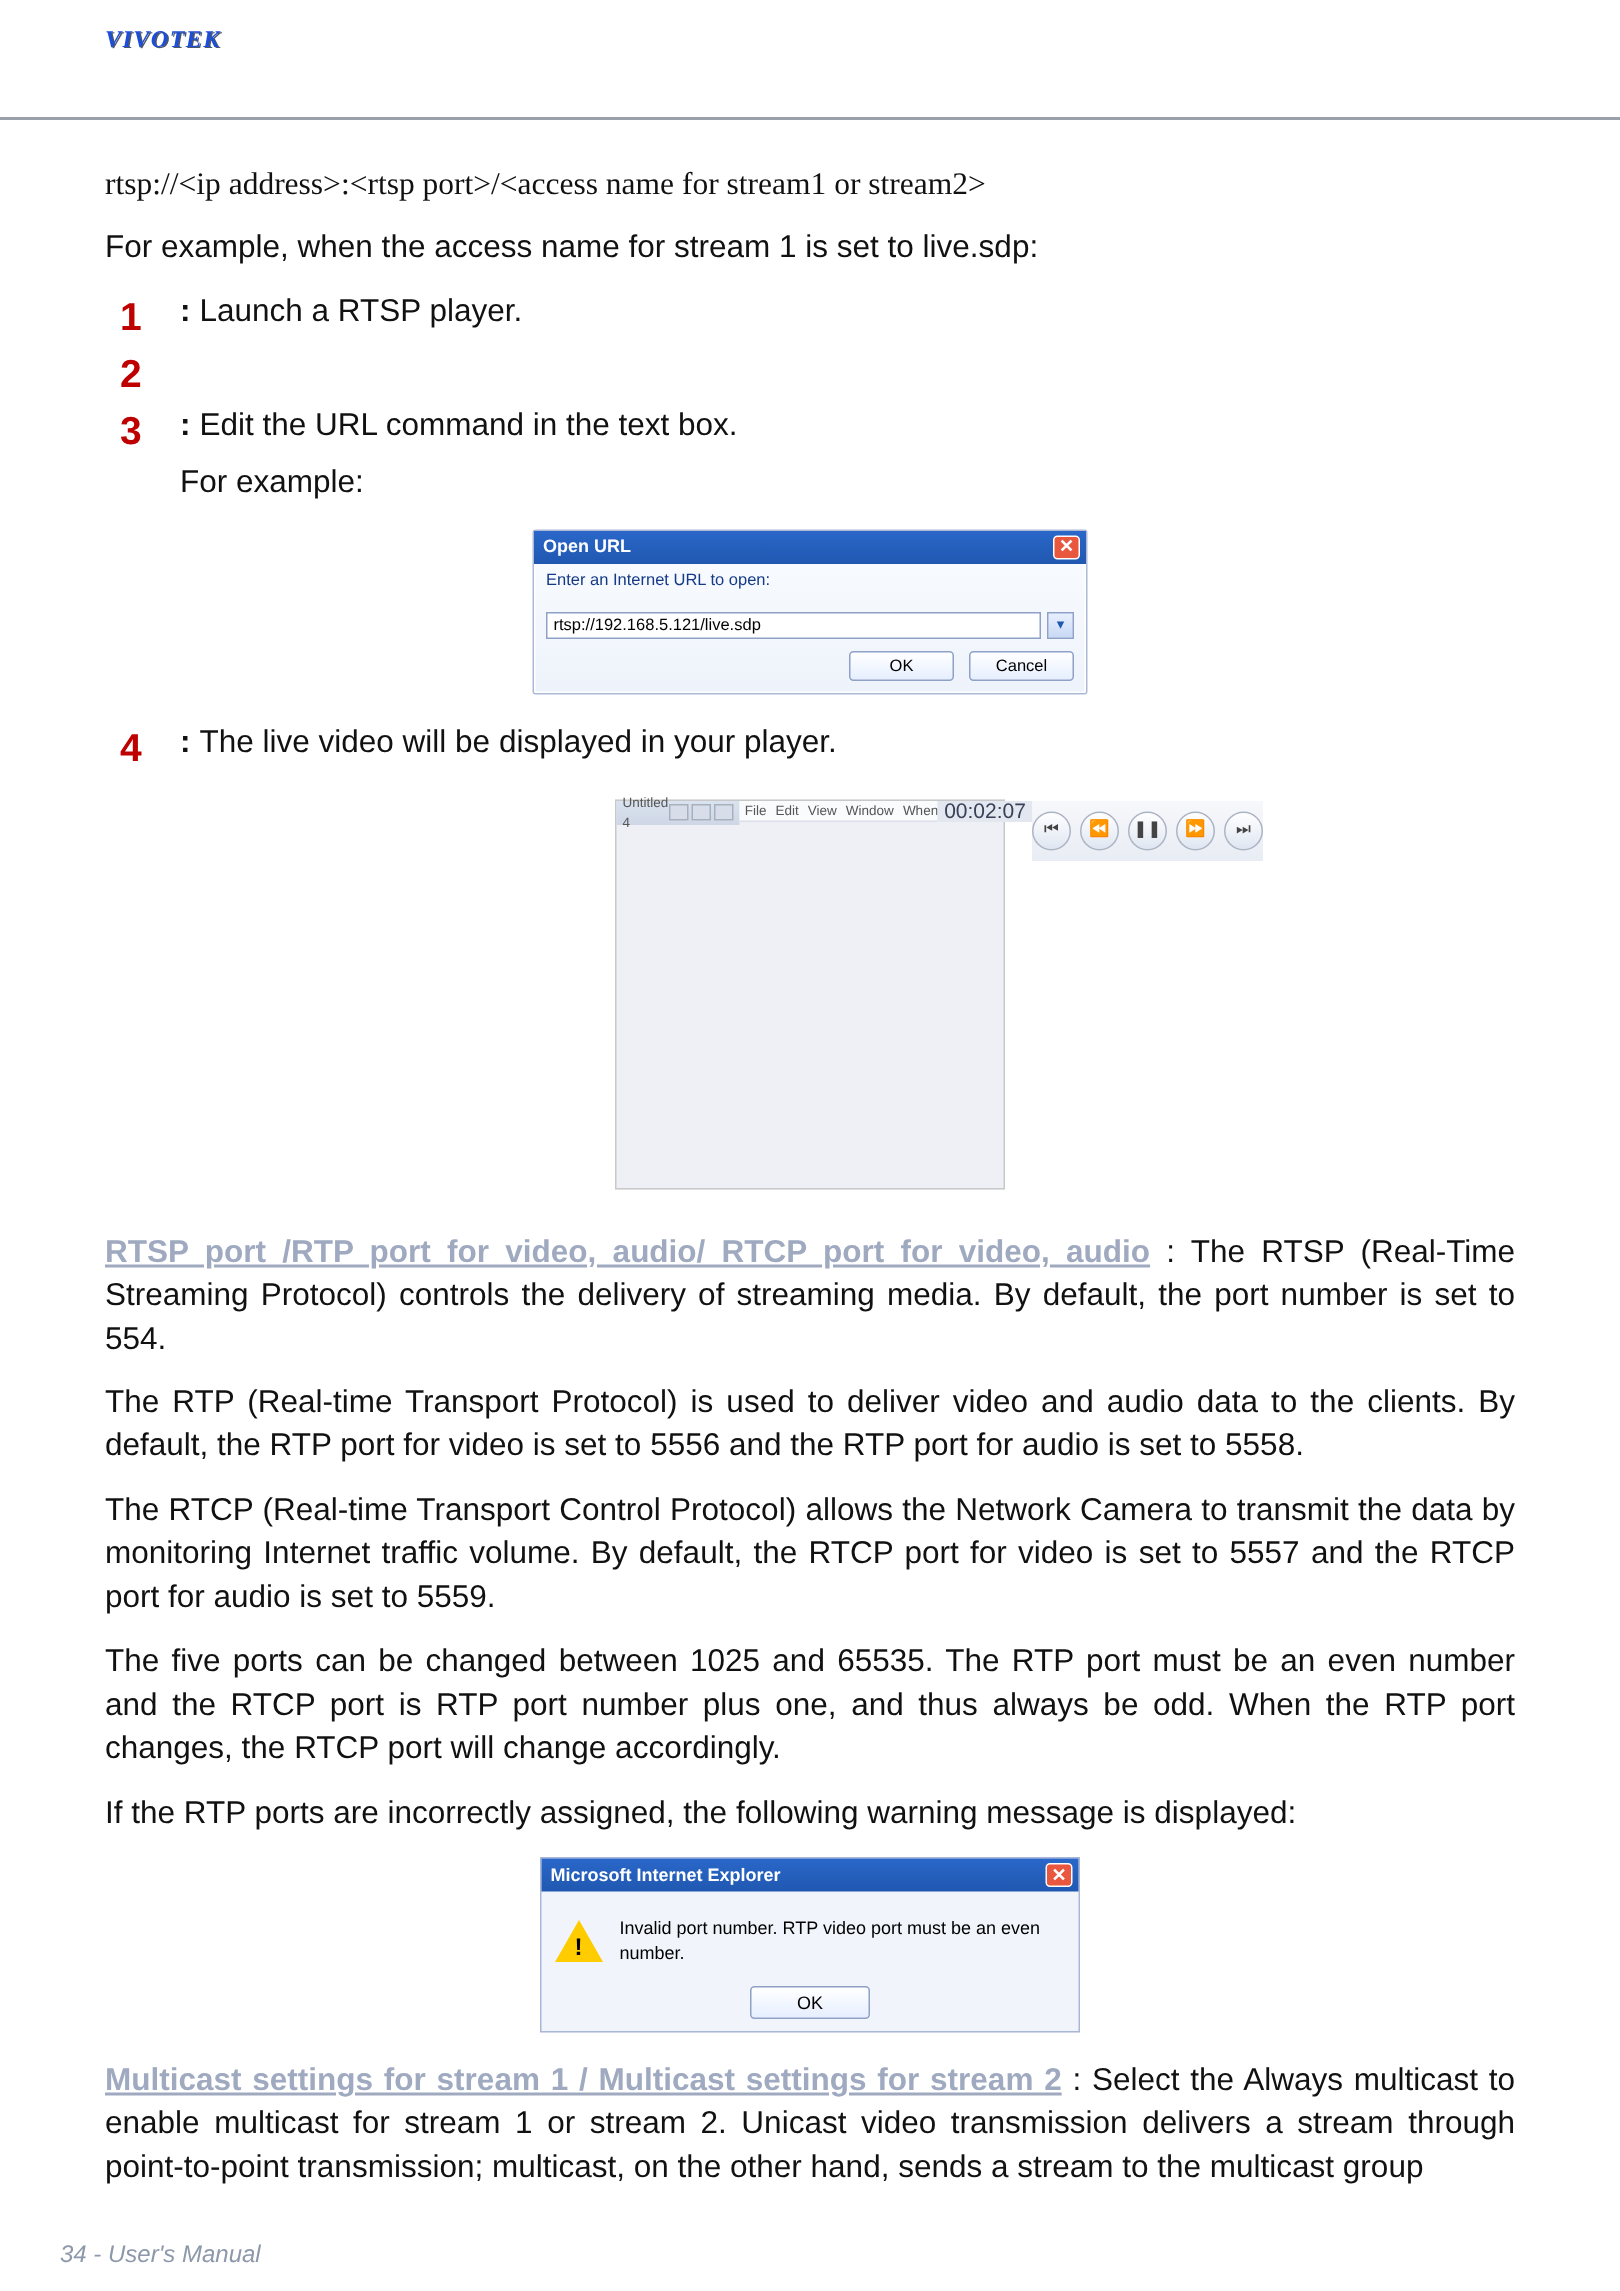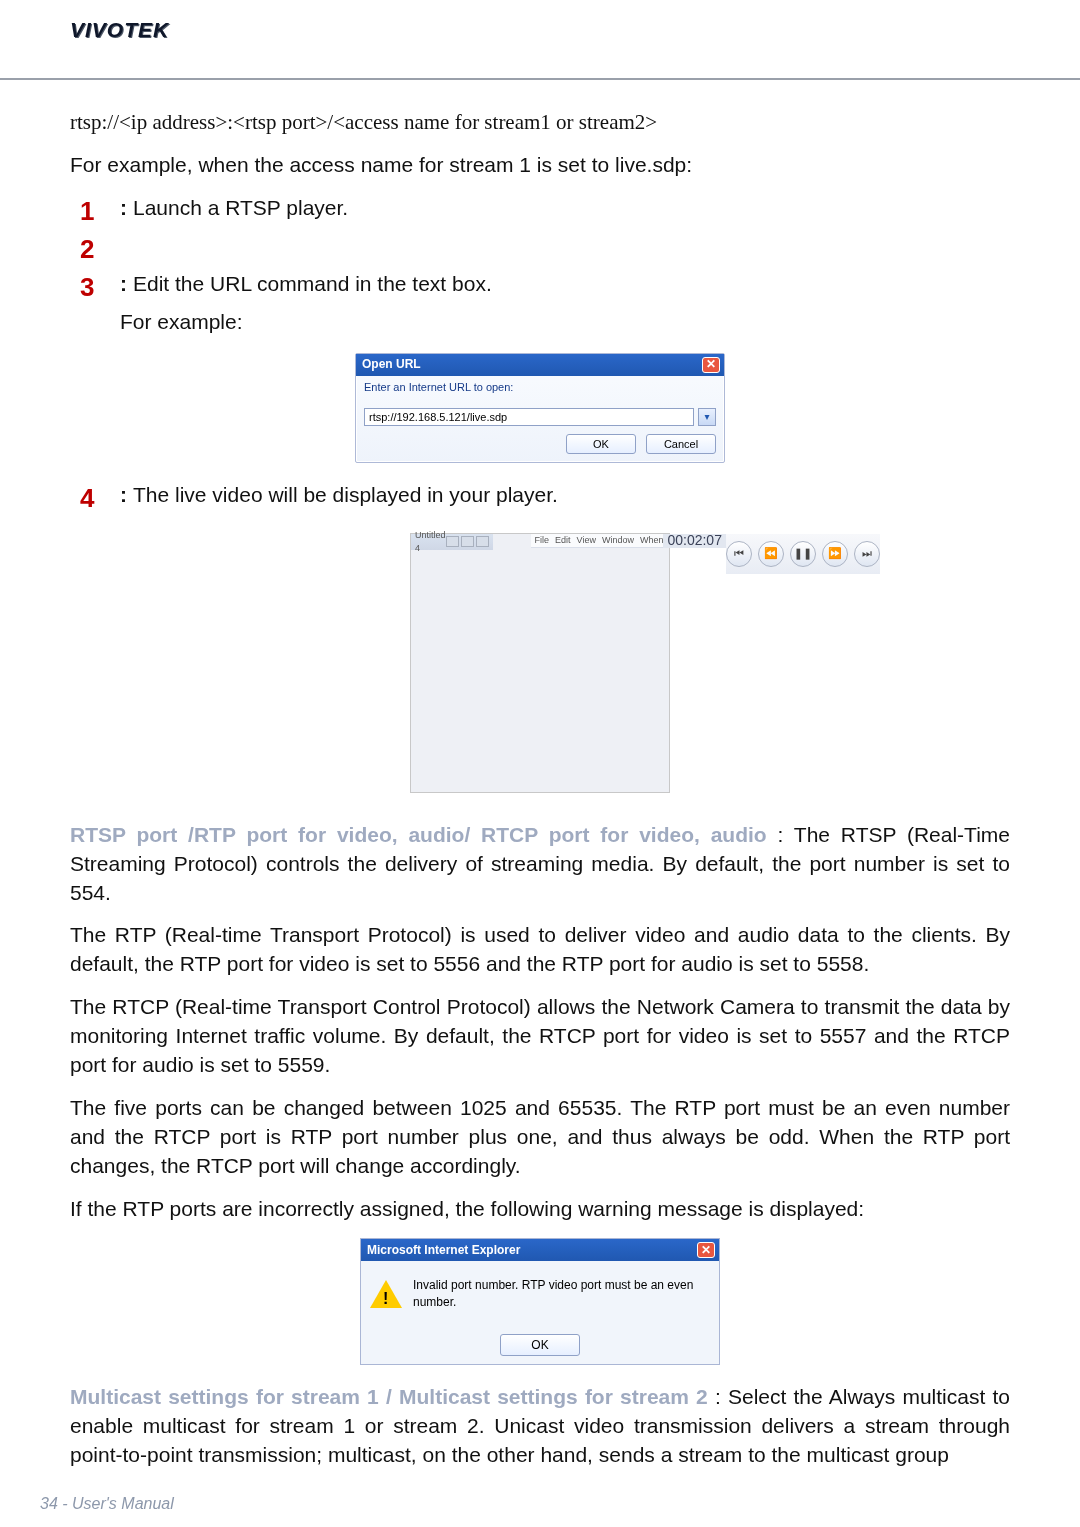--- a/index.html
+++ b/index.html
@@ -25,24 +25,25 @@
     background: #fff;
   }
   .header {
     height: 80px;
     padding: 18px 0 10px 70px;
     border-bottom: 2px solid #9aa0aa;
   }
   .brand {
     font-style: italic;
     font-weight: bold;
-    color: #0f172a;
+    color: #1d4ed8;
     text-shadow: 1px 1px 0 #4d5766;
     letter-spacing: 1px;
-    font-size: 21px;
+    font-size: 16px;
+    font-family: Liberation Serif, serif;
   }
   .content {
     padding: 28px 70px 0 70px;
     font-size: 21px;
     line-height: 1.38;
     color: #111;
   }
   .p { margin: 0 0 14px 0; }
   .justify { text-align: justify; }
   .code-line {
@@ -109,21 +110,21 @@
   }
   .player-titlebar {
     height:16px; background:linear-gradient(#d9e2ef,#cfd7e6);
     display:flex; justify-content:space-between; align-items:center;
     font-size:9px; color:#555; padding:0 4px;
   }
   .player-mini-icons { display:flex; gap:2px; }
   .mini-btn { width:13px; height:11px; background:#d7dee9; border:1px solid #a8b0be; }
   .player-menubar {
     height:14px; background:#fafbfd; border-bottom:1px solid #dadfea;
-    font-size:9px; color:#555; padding-left:4px; display:flex; gap:6px; align-items:center;margin-left:38px;
+    font-size:9px; color:#555; padding-left:4px; display:flex; gap:6px; align-items:center;
   }
   .player-canvas {
     flex:1;
     background:
       radial-gradient(circle at 30% 75%, #efe4c5 0 14%, transparent 15%),
       radial-gradient(circle at 70% 60%, #b38a48 0 10%, transparent 11%),
       linear-gradient(180deg, #c7b07f 0 28%, #8f6b3a 28% 60%, #c69a5a 60% 100%);
   }
   .player-timebar { height:14px; background:#e2e7f0; font-size:14px; color:#3a4157; padding:0 4px; display:flex; align-items:center; }
   .player-controls {
@@ -131,35 +132,35 @@
     display:flex; justify-content:center; align-items:center; gap:6px;
   }
   .pc-btn {
     width:26px; height:26px; border-radius:50%;
     border:1px solid #acb4c4; background:linear-gradient(#ffffff,#dfe6f2);
     display:flex; align-items:center; justify-content:center;
     font-size:11px; color:#444;
   }
 
   
-  .sec-link { color:#9faac0; font-weight:600; }
+  .sec-link { color:#9faac0; text-decoration:underline; font-weight:600; }
 
   
   .warn-dialog {
     width: 360px;
     border: 1px solid #aab6d5;
     background:#f1f5fb;
   }
   .warn-titlebar {
     display:flex; align-items:center; justify-content:space-between;
     height: 22px; padding: 1px 4px 1px 6px;
     background: linear-gradient(#2a67c9, #2058b1);
     color: #fff; font-size: 12px; font-weight: bold;
   }
-  .warn-body { padding: 16px 10px 8px 10px; display:flex; flex-direction:column; gap:24px; }
+  .warn-body { padding: 16px 10px 8px 10px; display:flex; flex-direction:column; gap:14px; }
   .warn-row { display:flex; gap:12px; align-items:center; }
   .warn-icon {
     width: 30px; height: 30px;
     display:flex; align-items:center; justify-content:center;
   }
   .tri {
     width:0; height:0;
     border-left:16px solid transparent;
     border-right:16px solid transparent;
     border-bottom:28px solid #ffcc00;

